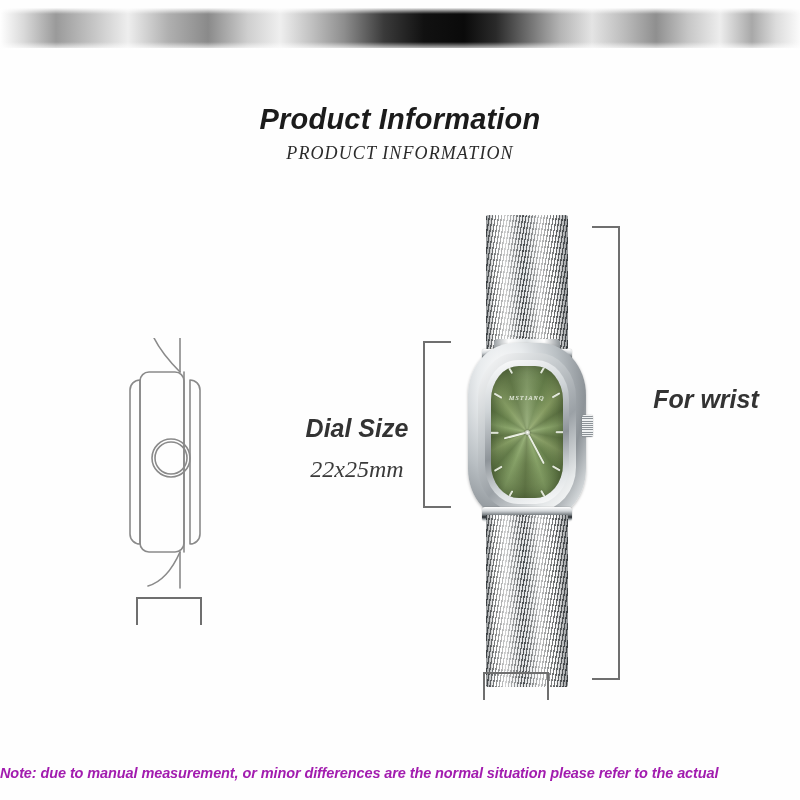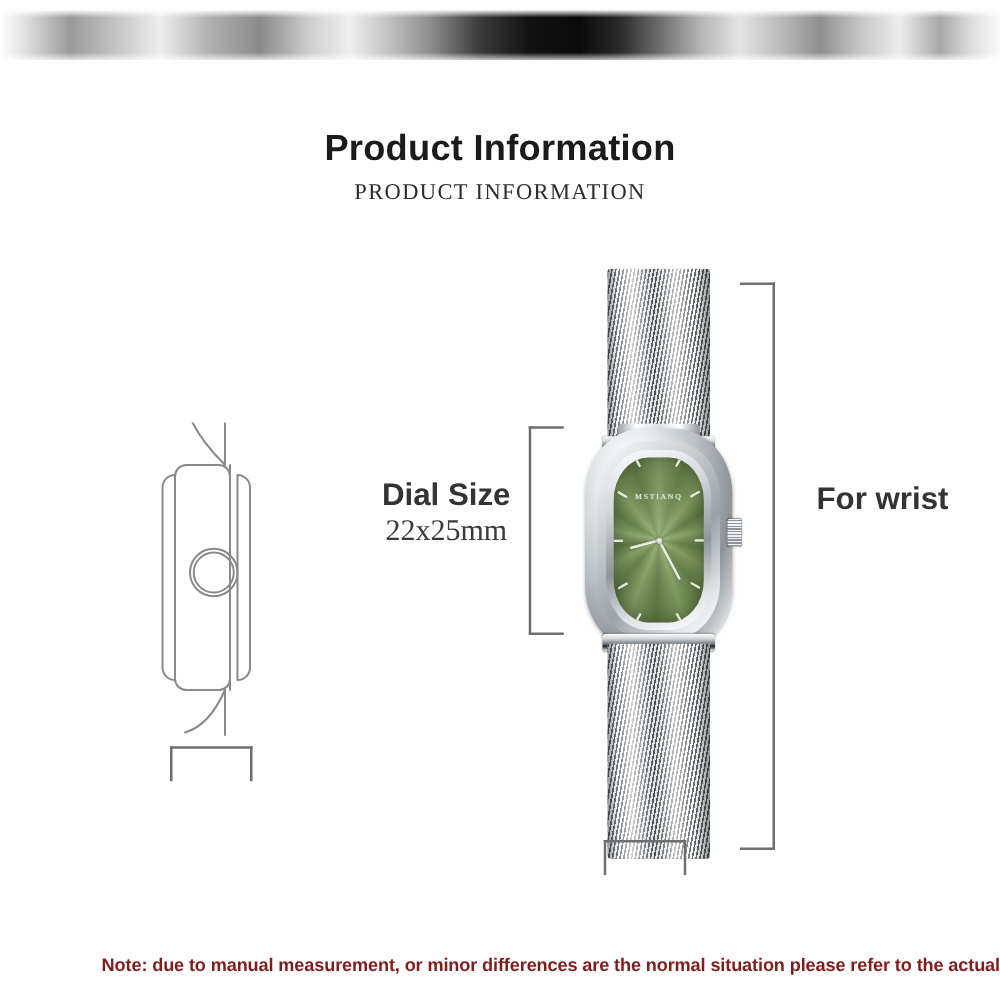--- a/index.html
+++ b/index.html
@@ -3,21 +3,21 @@
 <meta charset="utf-8">
 <style>
   html,body{margin:0;padding:0;}
   body{
     width:800px;height:800px;
     background:#fefefe;
     font-family:"Liberation Sans", sans-serif;
     overflow:hidden;
     position:relative;
   }
-  .page{position:absolute;inset:0;}
+  .page{position:absolute;inset:0;font-style:italic;}
 
   
   .banner{
     position:absolute;left:0;top:8px;width:800px;height:40px;
     background:linear-gradient(90deg,
        #ffffff 0%, #d9d9d9 3%, #9a9a9a 7%, #c8c8c8 12%,
        #eeeeee 16%, #b0b0b0 21%, #8a8a8a 26%, #cfcfcf 31%,
        #efefef 35%, #c0c0c0 39%, #8e8e8e 43%,
        #3a3a3a 48%, #111111 53%, #0a0a0a 58%, #2a2a2a 62%,
        #6e6e6e 66%, #b4b4b4 70%, #e4e4e4 74%, #bcbcbc 78%,
@@ -37,23 +37,23 @@
   .subtitle{
     position:absolute;left:0;top:143px;width:800px;text-align:center;
     font-family:"Liberation Serif", serif;
     font-size:18px;color:#2b2b2b;letter-spacing:1.1px;
   }
 
   
   .lbl{position:absolute;text-align:center;}
   .lbl .t1{font-size:25px;font-weight:bold;color:#333;white-space:nowrap;line-height:1.15;}
   .lbl .t2{font-family:"Liberation Serif", serif;font-size:24px;color:#3a3a3a;
-           white-space:nowrap;line-height:1.2;margin-top:0;}
-
-  #lbl-dial-size{left:282px;top:382px;width:150px;}
+           white-space:nowrap;line-height:1.2;margin-top:12px;}
+
+  #lbl-dial-size{left:282px;top:414px;width:150px;}
   #lbl-for-wrist{left:622px;top:385px;width:168px;}
   #lbl-dial-thickness{left:88px;top:628px;width:230px;}
   #lbl-strap-width{left:432px;top:694px;width:230px;}
 
   
   .bracket{position:absolute;}
   
   .br-v{border:2.2px solid #6f6f6f;border-right:none;}
   
   .br-h{border:2.2px solid #6f6f6f;border-bottom:none;}
@@ -164,22 +164,22 @@
     box-shadow:0 0 2px rgba(0,0,0,.5);
   }
   .crown{
     position:absolute;left:122px;top:200px;width:11px;height:22px;border-radius:2px;
     background:repeating-linear-gradient(0deg,#8d9398 0 1px,#f0f2f3 1px 2.2px);
     box-shadow:0 0 1px rgba(0,0,0,.5);
   }
 
   
   .note{
-    position:absolute;left:0;top:765px;width:800px;text-align:right;
-    font-size:14.5px;font-weight:bold;color:#7f1d1d;white-space:nowrap;
+    position:absolute;left:0;top:765px;width:800px;text-align:left;
+    font-size:14.5px;font-weight:bold;color:#a21caf;white-space:nowrap;
     letter-spacing:-.1px;
   }
 </style>
 </head>
 <body>
 
 <div class="page">
 
   <div class="banner"></div>
   <div class="banner-fade-t"></div>

